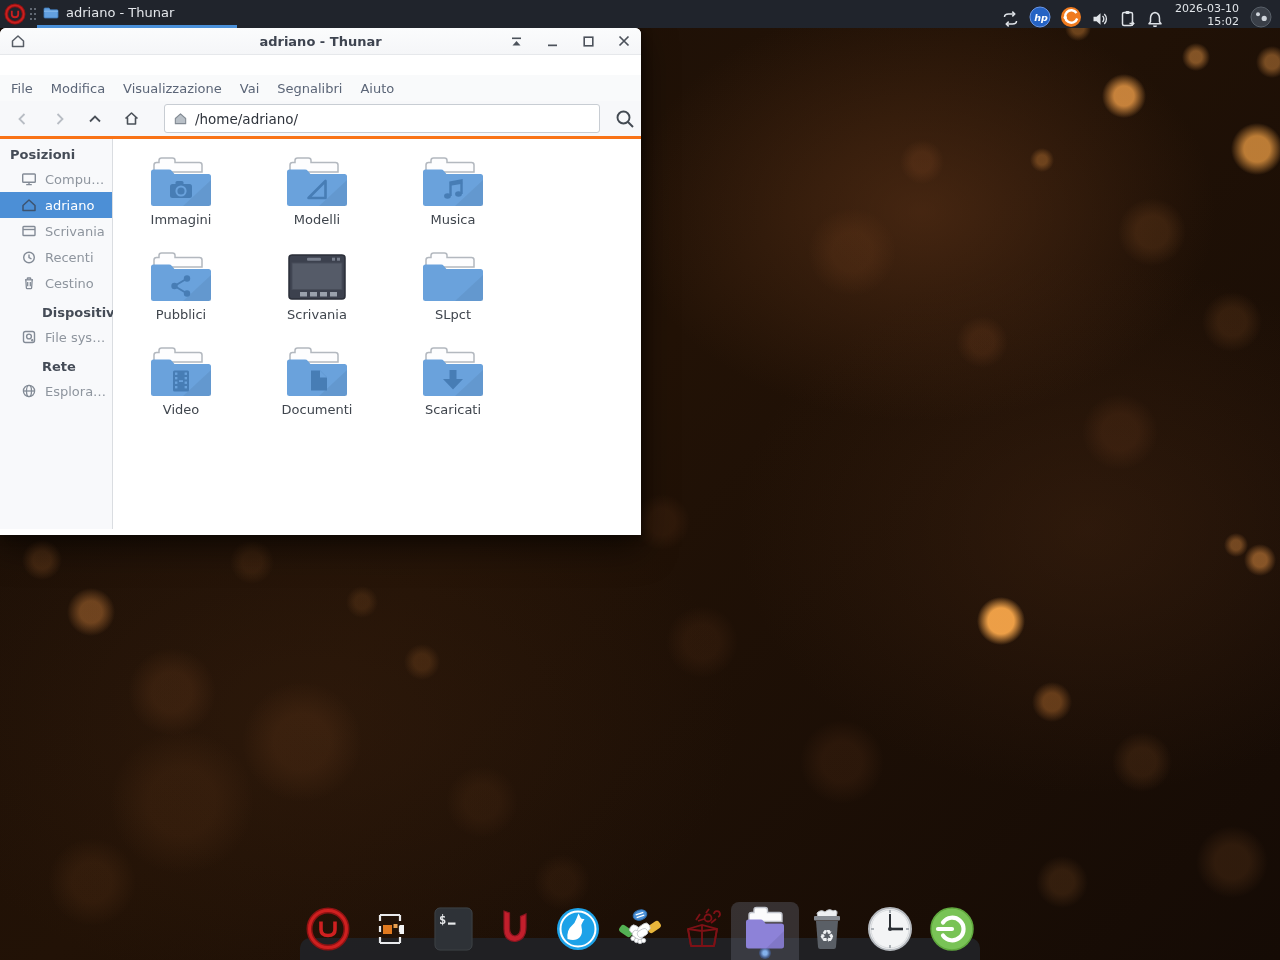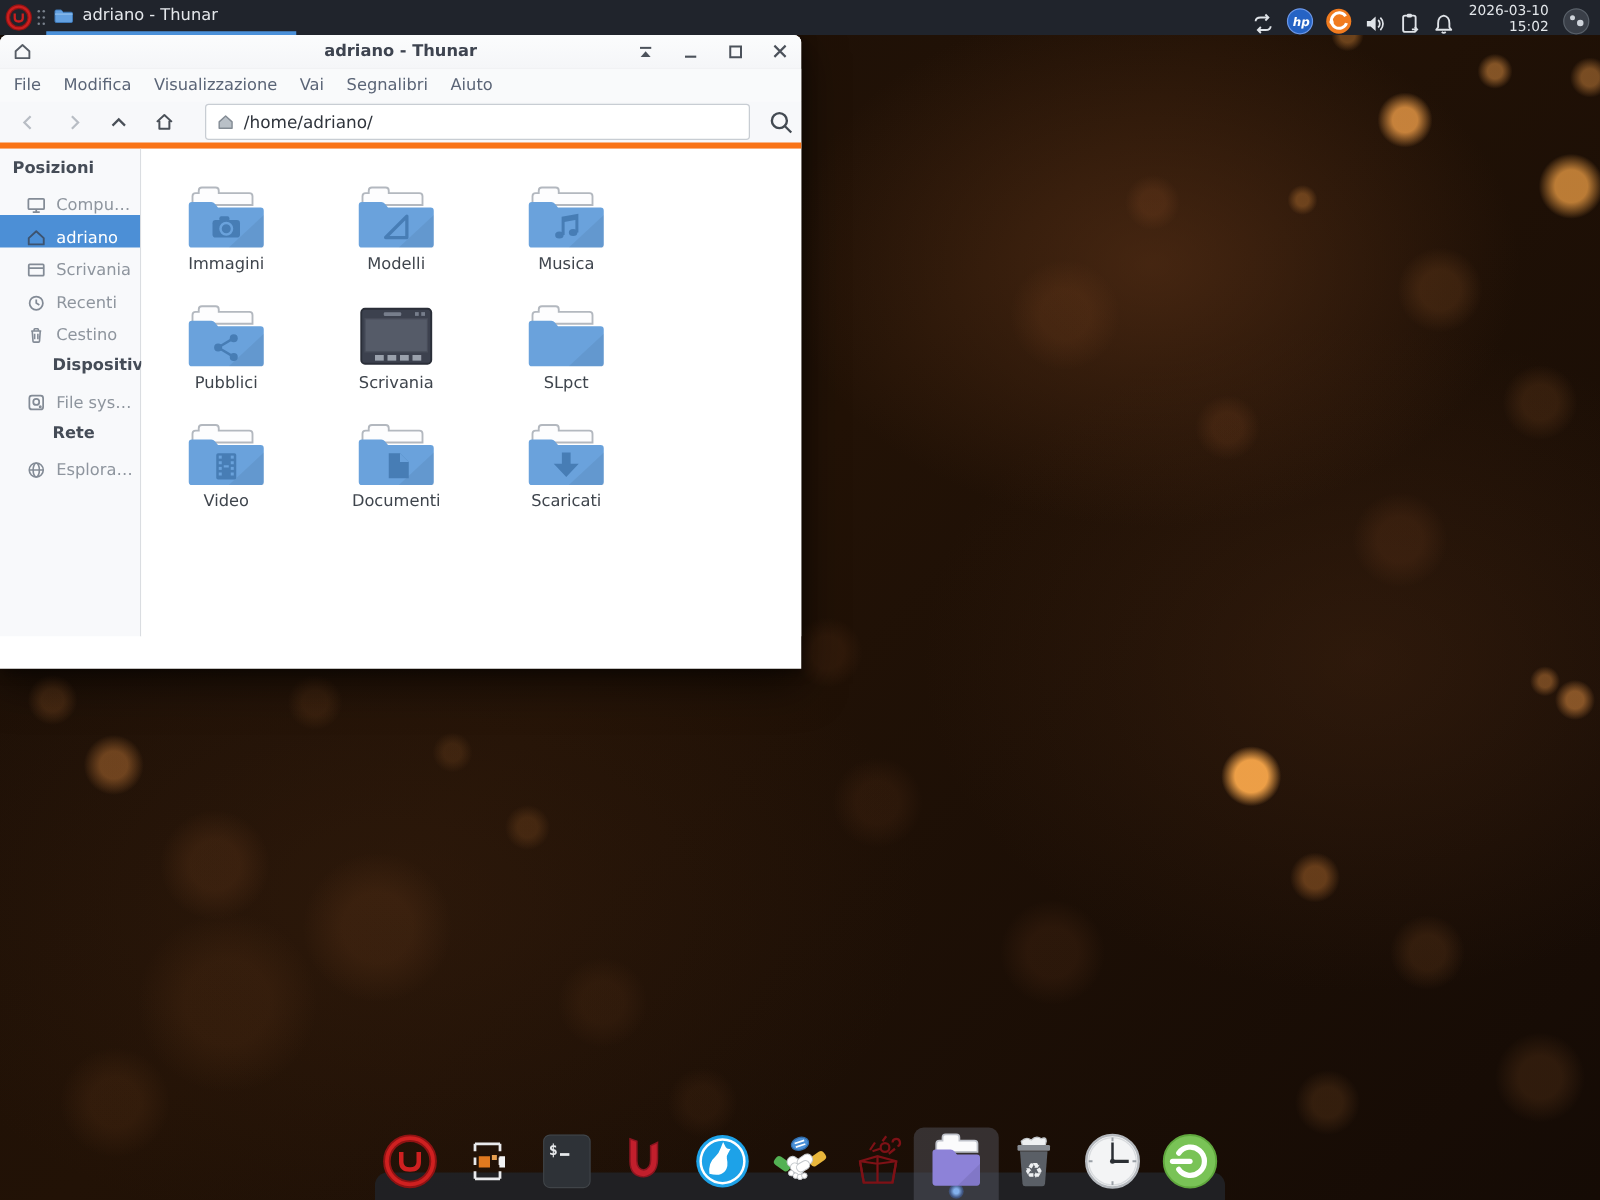--- a/index.html
+++ b/index.html
@@ -53,34 +53,34 @@
 .p-task { height:100%; display:flex; align-items:center; gap:7px; padding:0 10px 0 6px; width:200px; border-bottom:3px solid #4a90d9; color:#e4e7eb; font-size:13px; }
 .p-right { display:flex; align-items:flex-end; height:100%; gap:9px; padding-right:8px; }
 .tray { display:flex; align-items:center; justify-content:center; }
 .p-clock { font-size:11px; line-height:12.5px; color:#e2e6ea; text-align:right; padding:0 2px; }
 
 #window { position:absolute; left:0; top:28px; width:641px; height:507px; background:#fff; border-radius:6px 6px 0 0; box-shadow:0 12px 34px rgba(0,0,0,.55), 2px 2px 10px rgba(0,0,0,.35); }
 .titlebar { height:27px; background:linear-gradient(#fbfcfd,#f5f6f8); border-radius:6px 6px 0 0; border-bottom:1px solid #e6e8eb; display:flex; align-items:center; padding:0 10px; position:relative; }
 .tb-title { position:absolute; left:0; right:0; text-align:center; font-size:13px; font-weight:bold; color:#3e4450; }
 .tb-btns { margin-left:auto; display:flex; align-items:center; gap:22px; z-index:2; }
 .tb-btn { width:14px; height:14px; display:flex; align-items:center; justify-content:center; }
-.menubar { height:26px; display:flex; align-items:center; padding-left:2px; background:#f9fafb; font-size:13px; color:#5b6577; }
+.menubar { height:26px; display:flex; align-items:center; padding-left:2px; background:#f9fafb; font-size:13px; color:#5b6577;margin-top:20px; }
 .menubar .mi { padding:0 9px; }
-.toolbar { height:38px; display:flex; align-items:center; background:#f7f8fa; border-bottom:5px solid #f97316; padding-left:8px; }
+.toolbar { height:38px; display:flex; align-items:center; background:#f7f8fa; border-bottom:3px solid #f97316; padding-left:8px; }
 .nav-btn { width:30px; height:26px; display:flex; align-items:center; justify-content:center; margin-right:6px; border-radius:3px; }
 .pathfield { width:436px; height:29px; margin-left:12px; background:#fff; border:1px solid #c8cdd3; border-radius:3px; display:flex; align-items:center; gap:7px; padding:0 8px; font-size:13.5px; color:#2f343c; }
 .searchbtn { margin-left:10px; width:30px; height:30px; display:flex; align-items:center; justify-content:center; }
 .winbody { display:flex; height:390px; }
 .sidebar { width:113px; background:#f8f9fb; border-right:1px solid #dadde1; padding-top:3px; font-size:13px; flex:none; }
 .sb-header { height:24px; display:flex; align-items:center; padding-left:10px; font-weight:bold; color:#454c57; }
 .sb-header.mt { margin-top:4px;margin-left:32px; }
-.sb-item { height:26px; display:flex; align-items:flex-end; padding-left:21px; gap:8px; color:#8e959e; white-space:nowrap; overflow:hidden; }
+.sb-item { height:26px; display:flex; align-items:center; padding-left:21px; gap:8px; color:#8e959e; white-space:nowrap; overflow:hidden; }
 .sb-item.sel { background:#4c8fd6; color:#fff; }
 .content { flex:1; background:#fff; position:relative; }
-.filegrid { position:absolute; left:0; top:12px; display:grid; grid-template-columns:136px 136px 136px; grid-auto-rows:95px; padding-top:17px; }
+.filegrid { position:absolute; left:0; top:0; display:grid; grid-template-columns:136px 136px 136px; grid-auto-rows:95px; padding-top:17px; }
 .tile { display:flex; flex-direction:column; align-items:center; }
 .tlabel { margin-top:4px; font-size:13px; color:#3f454d; }
 .statusbar { height:26px; border-top:1px solid #d9dde0; background:#f6f8f9; display:flex; align-items:center; padding-left:128px; font-size:13px; color:#4e5560; white-space:pre; }
 
 .dock-strip { position:absolute; left:300px; bottom:0; width:680px; height:22px; background:rgba(33,34,37,.95); border-radius:10px 10px 0 0; z-index:10; }
 .dock-active { position:absolute; left:731px; bottom:0; width:68px; height:58px; background:rgba(88,90,102,.45); border-radius:8px 8px 0 0; z-index:11; }
 .dock-dot { position:absolute; left:50%; bottom:1px; width:12px; height:12px; margin-left:-6px; border-radius:50%; background:radial-gradient(circle, rgba(140,190,255,.9) 0 2px, rgba(80,140,255,.35) 5px, transparent 8px); }
 .dock { position:absolute; left:300px; bottom:7px; width:680px; display:flex; justify-content:space-between; padding:0 4px; z-index:12; }
 .dock-icon { width:48px; height:48px; display:flex; align-items:center; justify-content:center; }
 </style>

